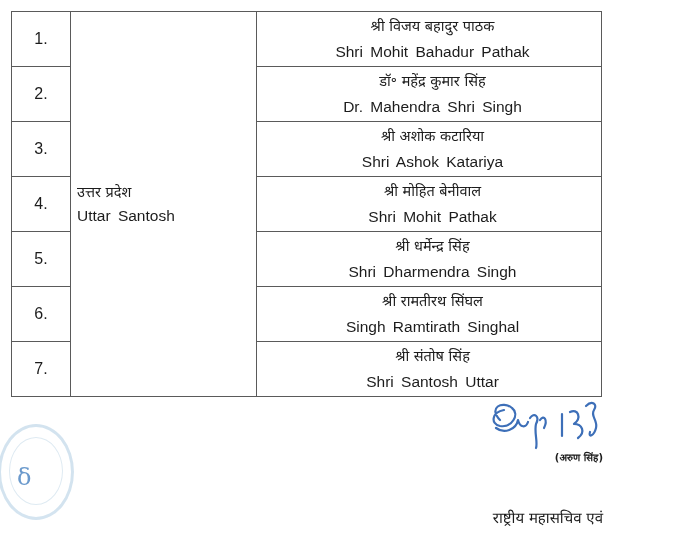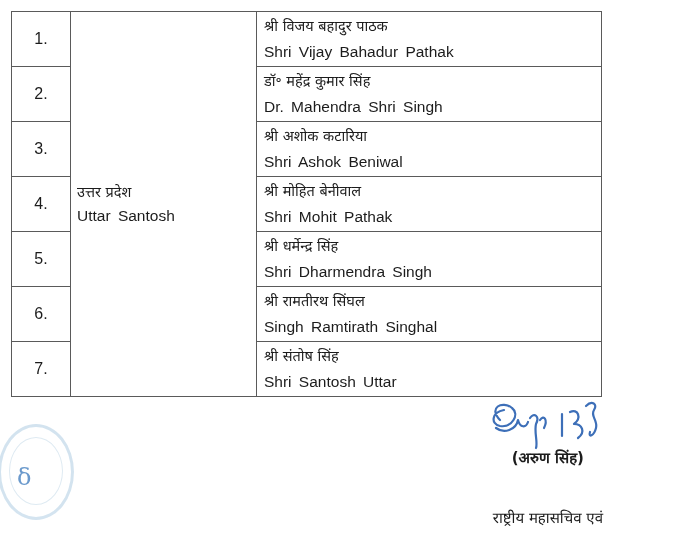--- a/index.html
+++ b/index.html
@@ -1,59 +1,59 @@
 <!DOCTYPE html>
 <html><head>
 <meta charset="utf-8">
 <style>
   html,body{margin:0;padding:0;background:#fff;}
   body{width:695px;height:555px;position:relative;overflow:hidden;font-family:"Liberation Sans","DejaVu Sans",sans-serif;color:#1c1c1c;}
   table.list{position:absolute;left:11px;top:11px;width:591px;border-collapse:collapse;}
   table.list td{border:1px solid #5a5a5a;padding:0;vertical-align:middle;}
   td.sn{width:58px;text-align:center;font-size:16px;height:54px;}
   td.state{width:179px;padding-left:6px !important;font-size:15.5px;line-height:24px;}
-  td.name{padding-left:7px !important;font-size:15.5px;line-height:25px;}
+  td.name{padding-left:7px !important;font-size:15.5px;line-height:25px;text-align:center;}
   .hi{font-family:"DejaVu Sans",sans-serif;font-size:14.5px;}
   .en{word-spacing:3px;}
   .stamp{position:absolute;left:-2px;top:424px;width:70px;height:90px;border-radius:50%;border:3px solid #cfe1ee;opacity:.9;}
   .stamp .inner{position:absolute;left:8px;top:10px;width:52px;height:66px;border-radius:50%;border:1px solid #dbe8f1;}
   .stamp .mark{position:absolute;left:16px;top:36px;font-size:24px;color:#5b8fc7;font-family:"DejaVu Serif",serif;}
   .sig{position:absolute;left:482px;top:398px;width:126px;height:52px;}
   .sigblock{position:absolute;right:92px;top:447px;text-align:right;font-family:"DejaVu Sans",sans-serif;color:#1c1c1c;}
-  .sigblock .nm{font-weight:bold;font-size:15px;line-height:22px;text-align:center;}
+  .sigblock .nm{font-weight:bold;font-size:10px;line-height:22px;}
   .sigblock .ln{font-size:15px;line-height:26px;margin-top:36px;}
 </style>
 </head>
 <body>
 
 <table class="list">
   <tbody>
     <tr>
       <td class="sn">1.</td>
       <td class="state" rowspan="7">
         <div class="hi">उत्तर प्रदेश</div>
         <div class="en">Uttar Santosh</div>
       </td>
       <td class="name">
         <div class="hi">श्री विजय बहादुर पाठक</div>
-        <div class="en">Shri Vijay Bahadur Pathak</div>
+        <div class="en">Shri Mohit Bahadur Pathak</div>
       </td>
     </tr>
     <tr>
       <td class="sn">2.</td>
       <td class="name">
         <div class="hi">डॉ॰ महेंद्र कुमार सिंह</div>
         <div class="en">Dr. Mahendra Shri Singh</div>
       </td>
     </tr>
     <tr>
       <td class="sn">3.</td>
       <td class="name">
         <div class="hi">श्री अशोक कटारिया</div>
-        <div class="en">Shri Ashok Beniwal</div>
+        <div class="en">Shri Ashok Katariya</div>
       </td>
     </tr>
     <tr>
       <td class="sn">4.</td>
       <td class="name">
         <div class="hi">श्री मोहित बेनीवाल</div>
         <div class="en">Shri Mohit Pathak</div>
       </td>
     </tr>
     <tr>

